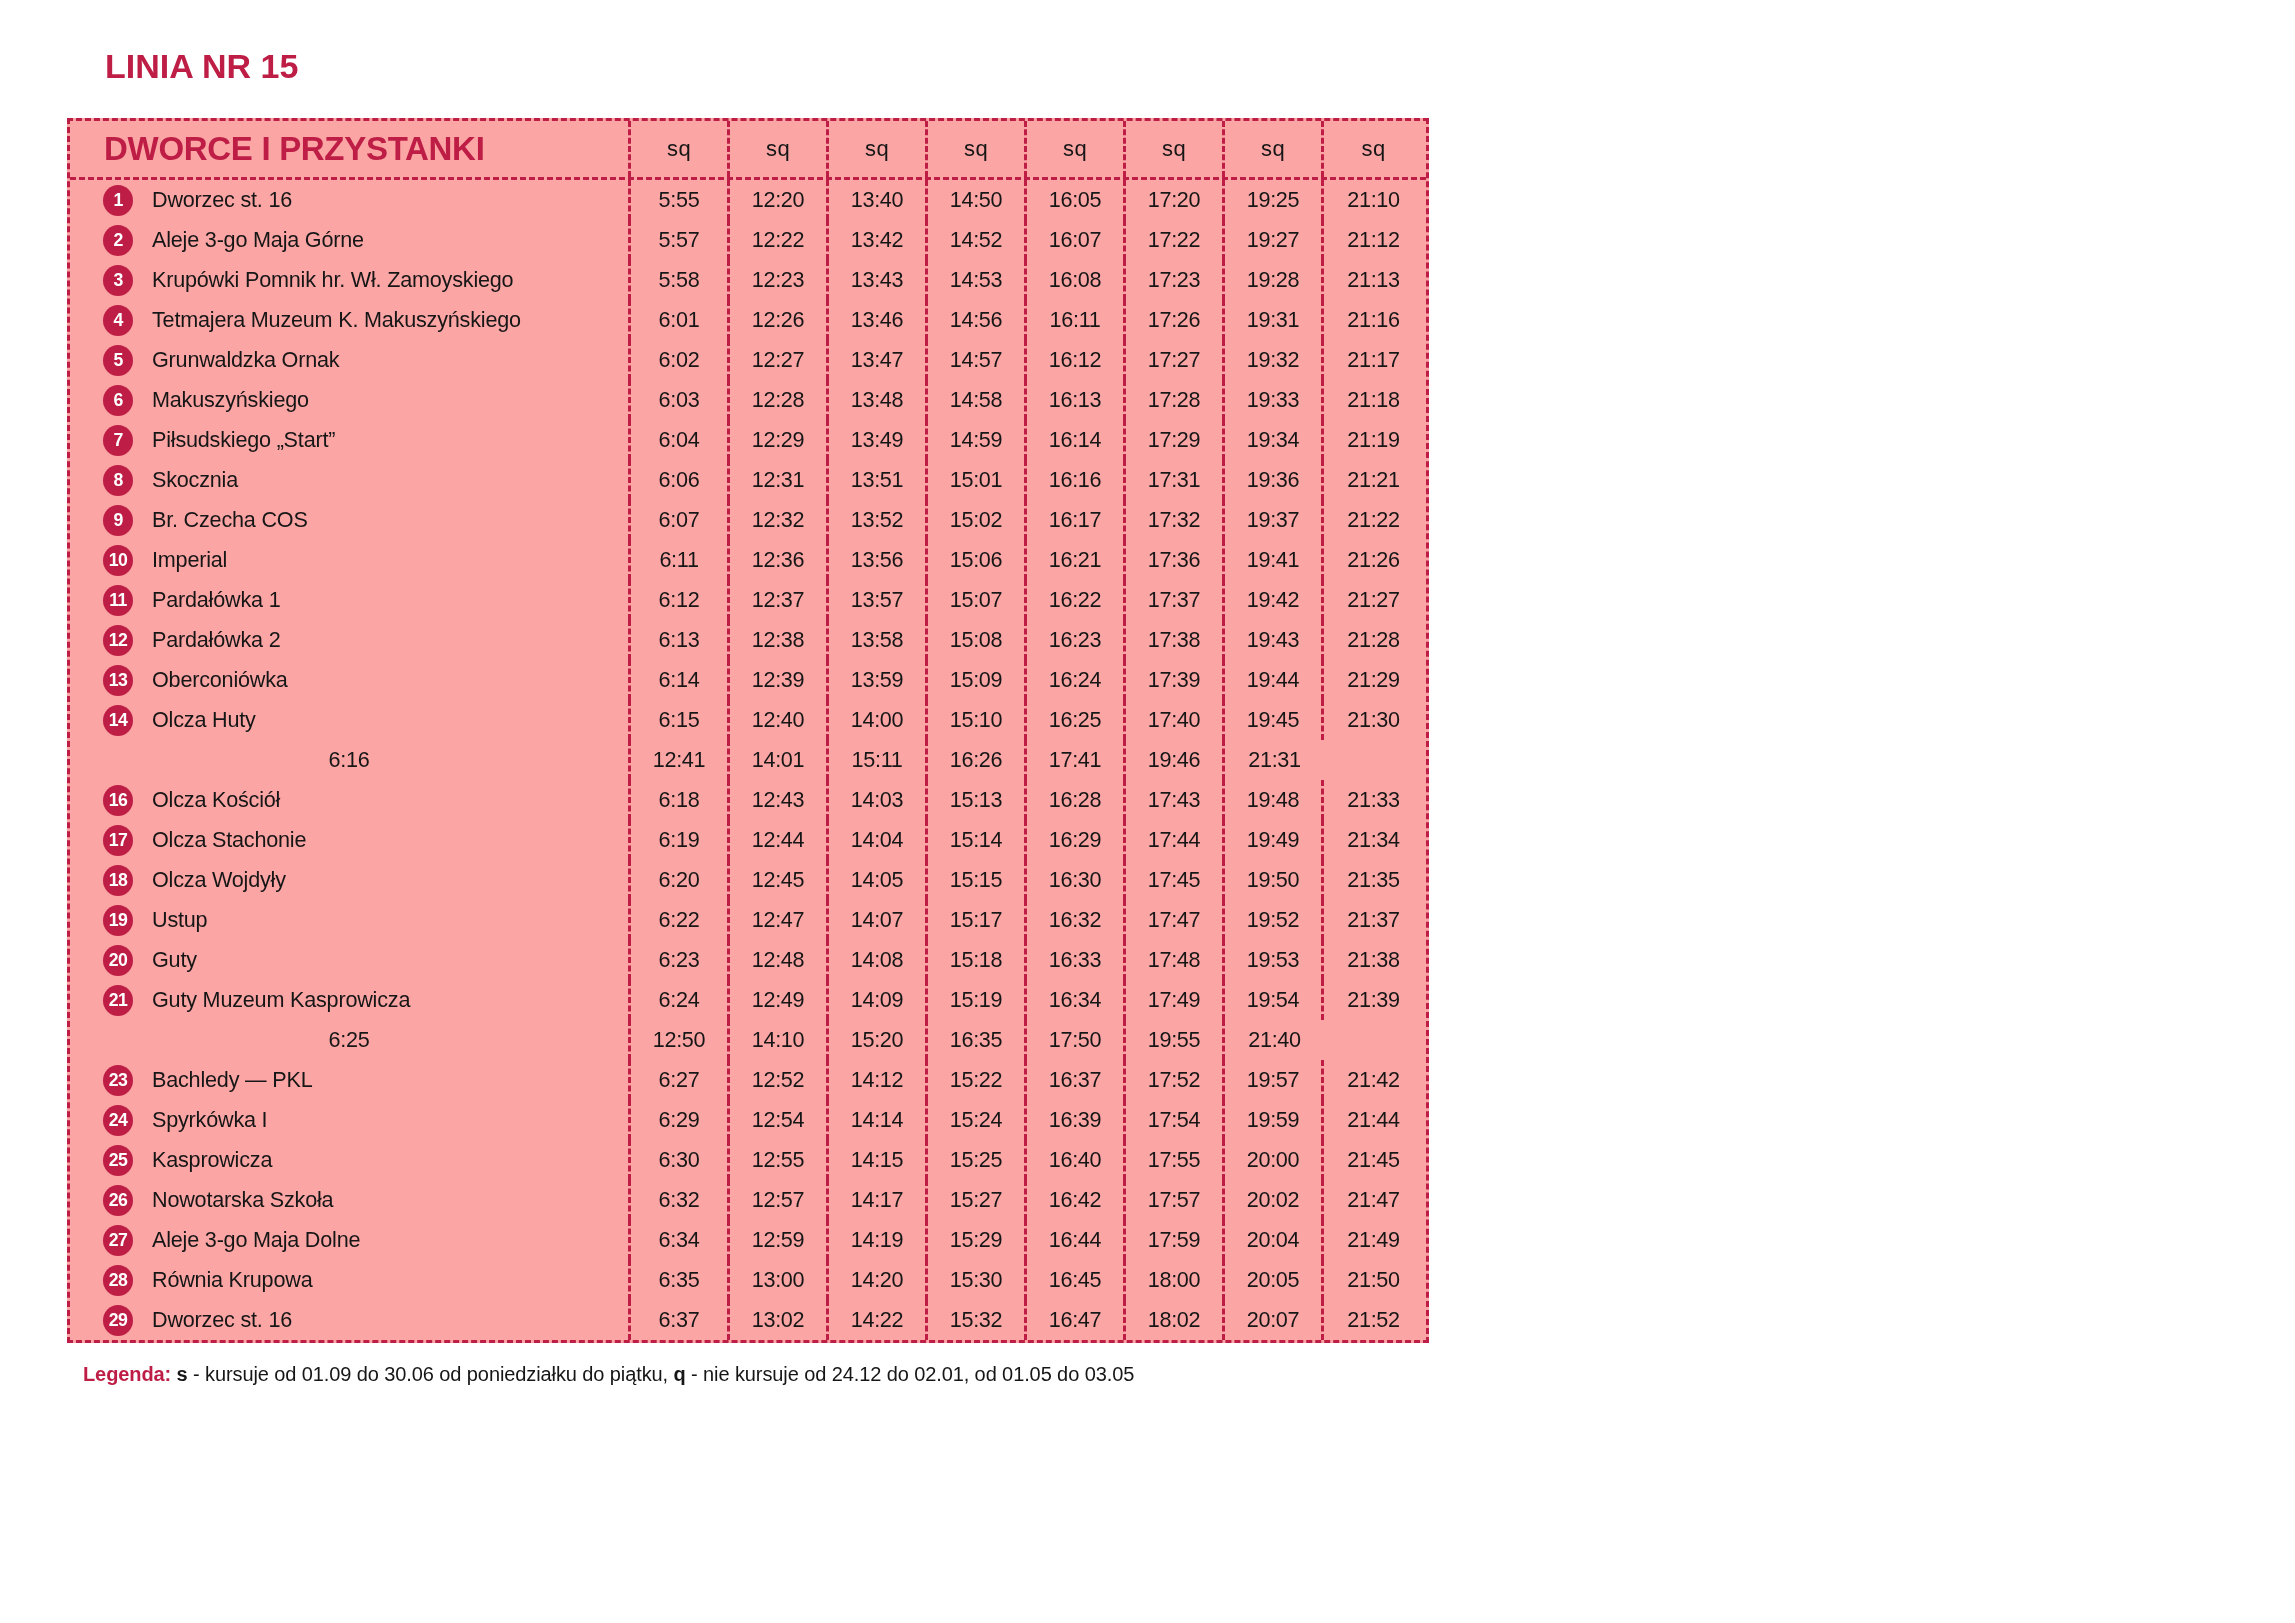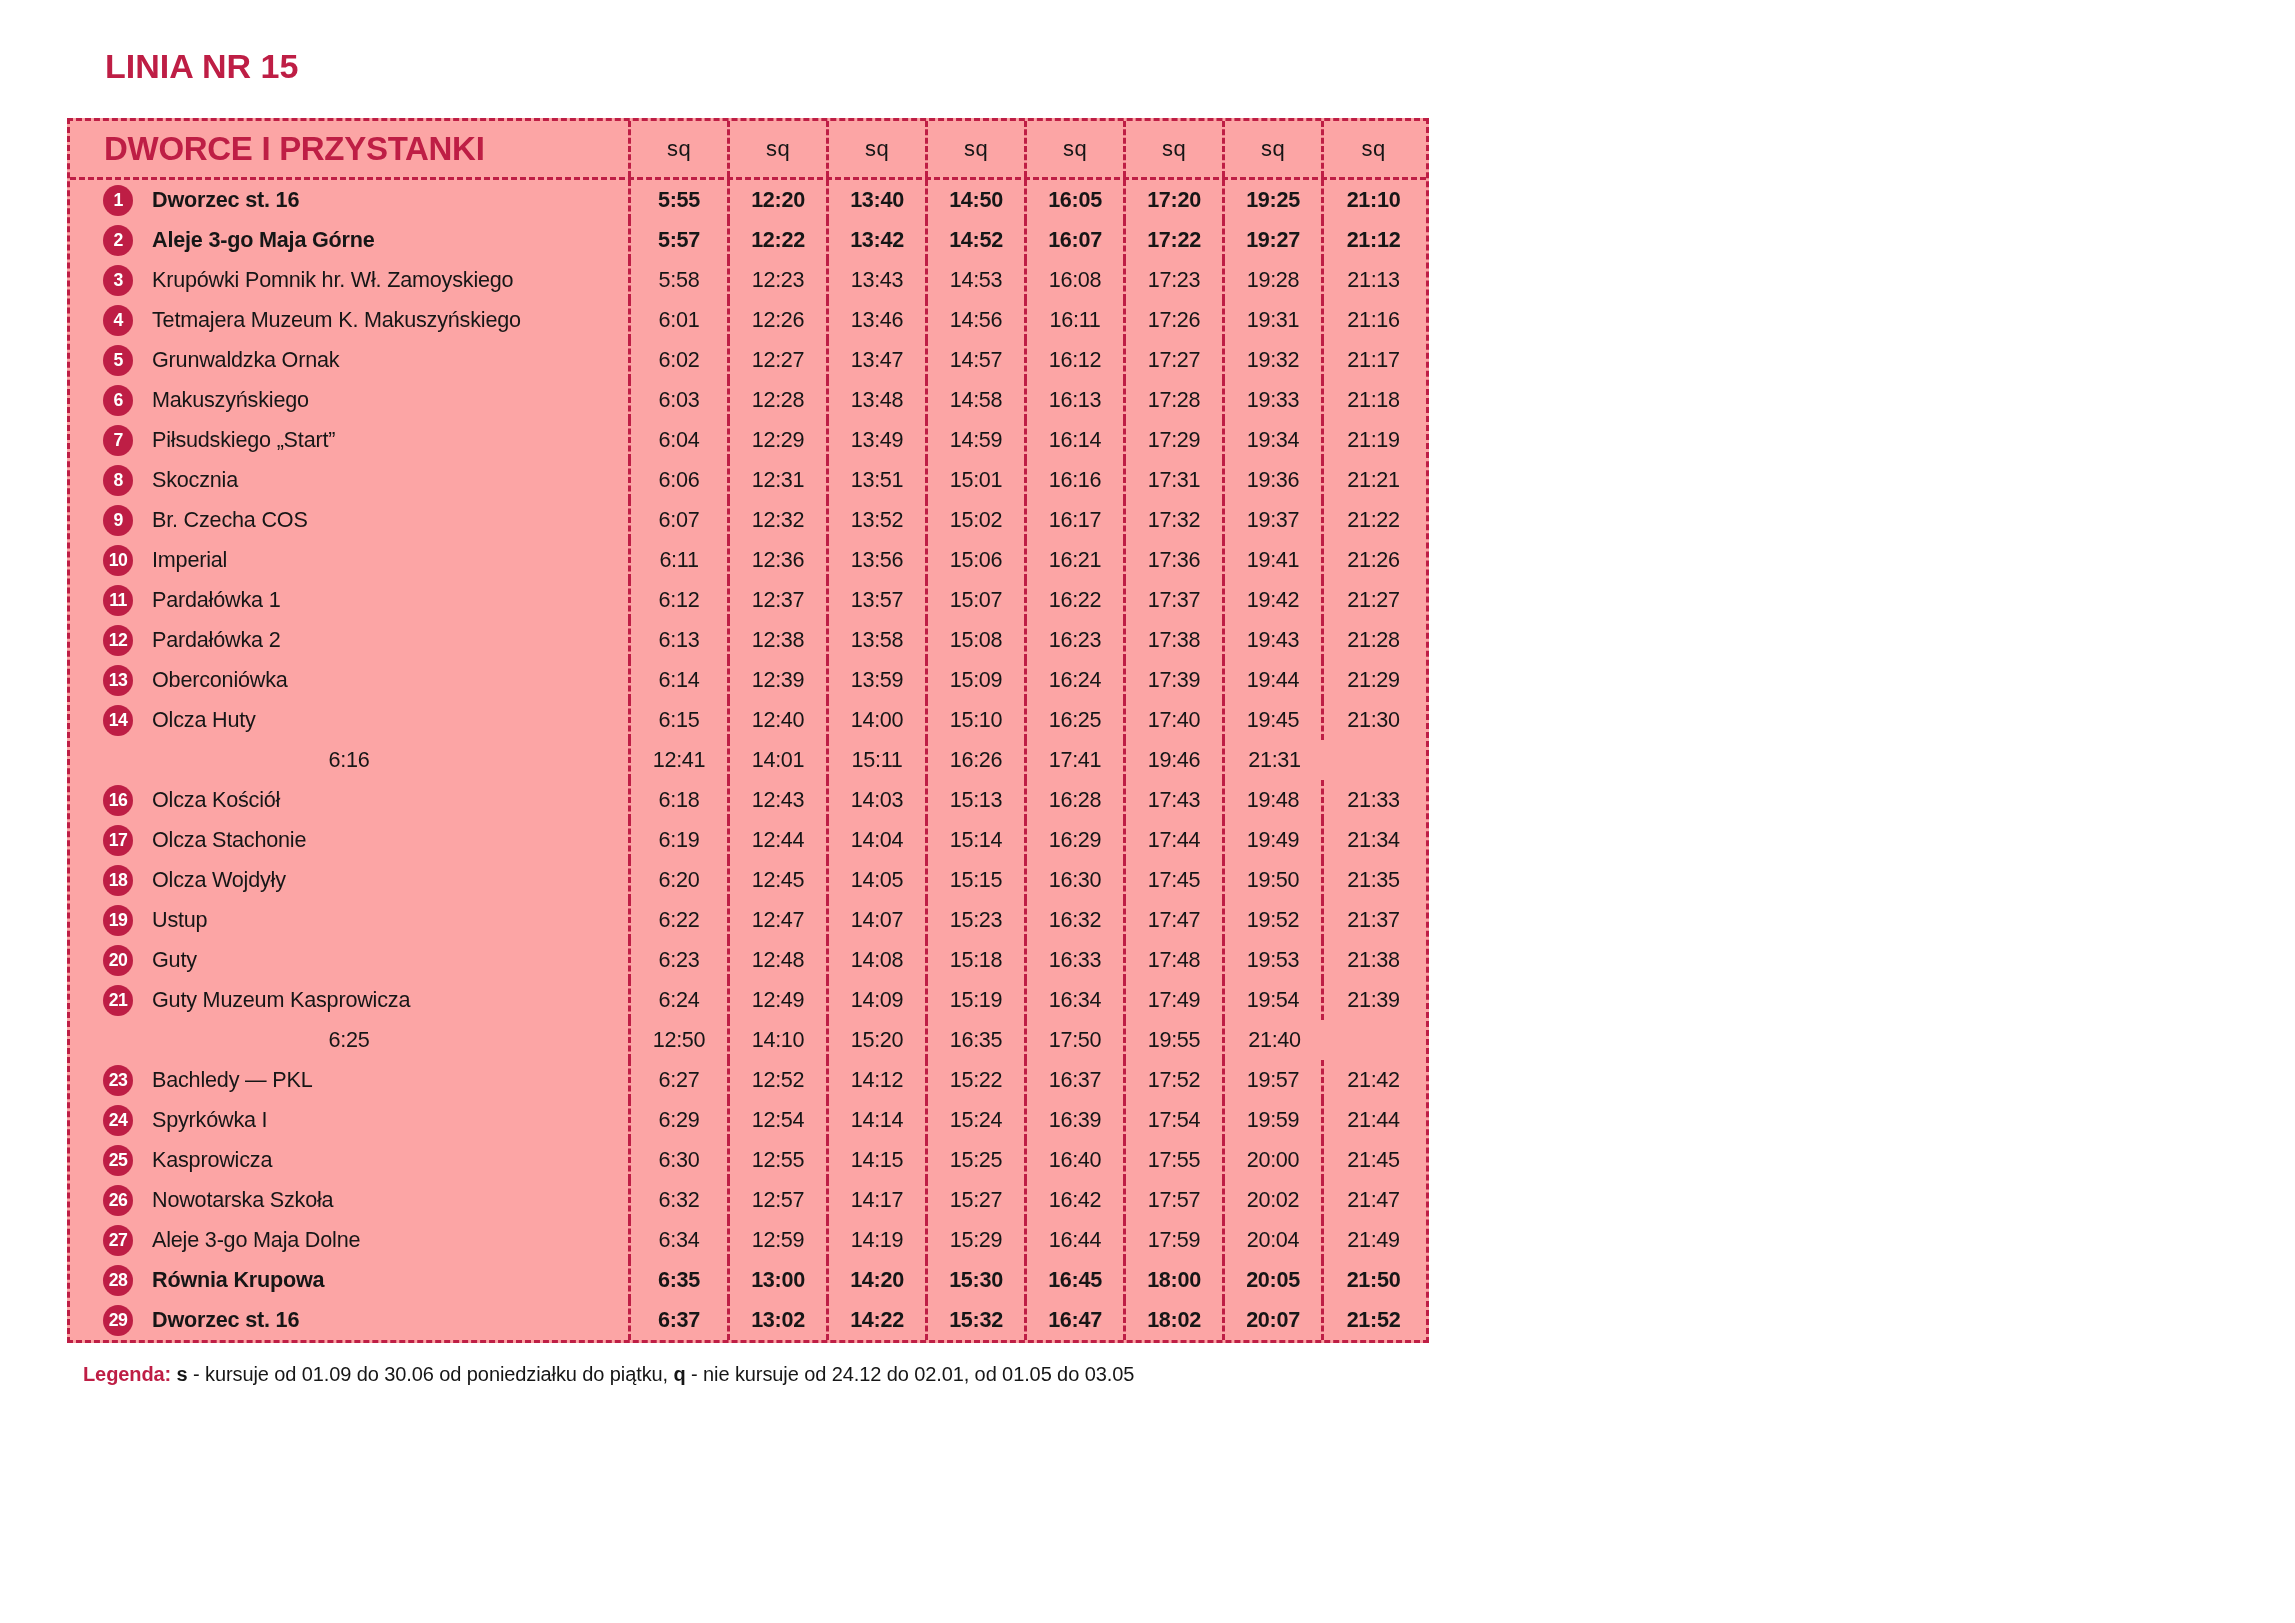--- a/index.html
+++ b/index.html
@@ -79,21 +79,21 @@
     font-size:21.6px;
     letter-spacing:-0.2px;
     white-space:nowrap;
   }
   .time-cell{
     justify-content:center;
     font-size:21.6px;
     letter-spacing:-0.3px;
   }
   .body-row.bold .stop-name,
-  .body-row.bold .time-cell{font-weight:bold;}
+  .body-row.bold .time-cell{font-weight:normal;}
 
   .legend{
     position:absolute;left:83px;top:1363px;
     margin:0;
     font-size:20px;
     letter-spacing:-0.1px;
     color:var(--ink);
     white-space:nowrap;
     text-align:right;
   }
@@ -425,21 +425,21 @@
       <div class="grid-row body-row">
         <div class="cell name-cell sep">
           <span class="nr-badge">
               <span>19</span>
             </span>
           <span class="stop-name">Ustup</span>
         </div>
         <div class="cell time-cell sep">6:22</div>
         <div class="cell time-cell sep">12:47</div>
         <div class="cell time-cell sep">14:07</div>
-        <div class="cell time-cell sep">15:23</div>
+        <div class="cell time-cell sep">15:17</div>
         <div class="cell time-cell sep">16:32</div>
         <div class="cell time-cell sep">17:47</div>
         <div class="cell time-cell sep">19:52</div>
         <div class="cell time-cell">21:37</div>
       </div>
 
       <div class="grid-row body-row">
         <div class="cell name-cell sep">
           <span class="nr-badge">
               <span>20</span>

